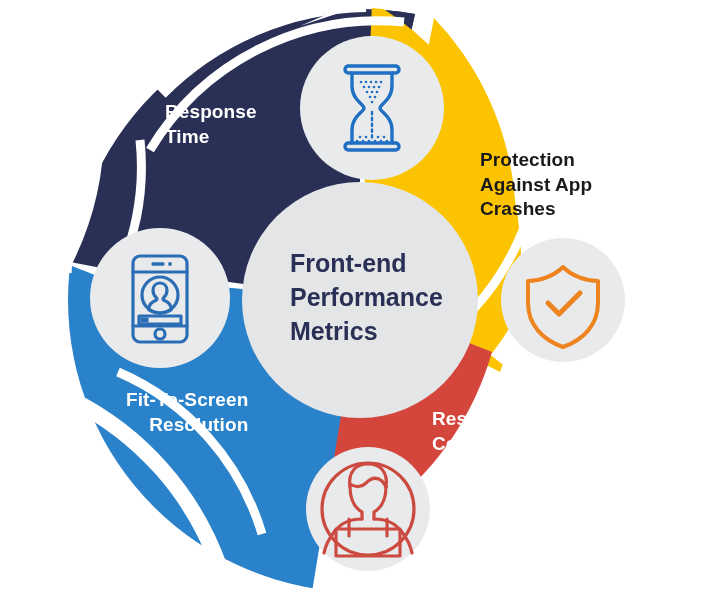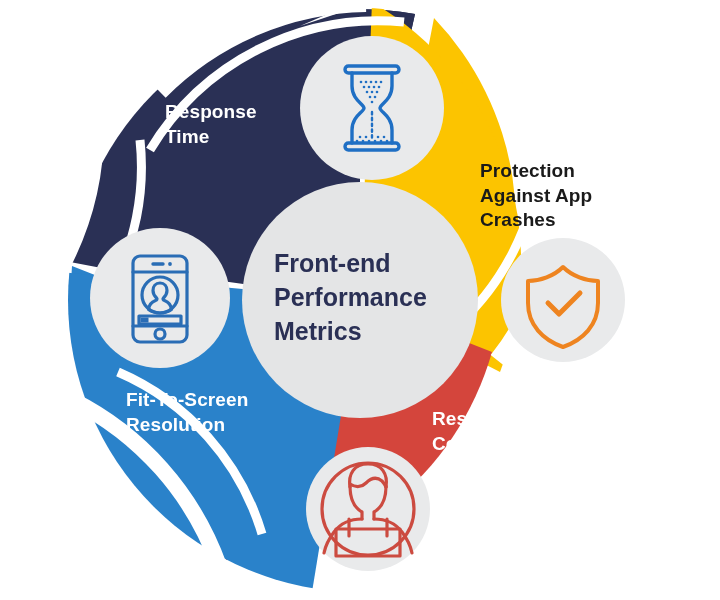--- a/index.html
+++ b/index.html
@@ -48,21 +48,21 @@
   #label-resource {
     left: 432px;
     top: 407px;
     color: #ffffff;
     text-align: left;
   }
   #label-fit-to-screen {
     left: 126px;
     top: 388px;
     color: #ffffff;
-    text-align: left;
+    text-align: right;
   }
   #center-title {
     position: absolute;
     left: 274px;
     top: 246px;
     width: 200px;
     color: #2a3055;
     font-weight: bold;
     font-size: 25px;
     line-height: 1.36;
@@ -254,26 +254,26 @@
         <rect x="139" y="316" width="42" height="8"></rect>
         <rect x="140.5" y="317.5" width="8" height="5" fill="#2a6db5" stroke="none"></rect>
         <circle cx="160" cy="334" r="5"></circle>
       </g>
     </g>
   </svg>
 
   <div class="seg-label" id="label-response-time" style="color: rgb(255, 255, 255);">Response
 Time</div>
 
-  <div class="seg-label" id="label-protection" style="color: rgb(26, 26, 26); margin-top: 11px;">Protection
+  <div class="seg-label" id="label-protection" style="color: rgb(26, 26, 26);">Protection
 Against App
 Crashes</div>
 
   <div class="seg-label" id="label-resource" style="color: rgb(255, 255, 255);">Resource
 Consumption</div>
 
   <div class="seg-label" id="label-fit-to-screen" style="color: rgb(255, 255, 255);">Fit-To-Screen
 Resolution</div>
 
-  <div id="center-title" style="color: rgb(42, 48, 85);">Front-end
+  <div id="center-title" style="color: rgb(42, 48, 85); margin-left: 16px;">Front-end
 Performance
 Metrics</div>
 </div>
 
 </body></html>

